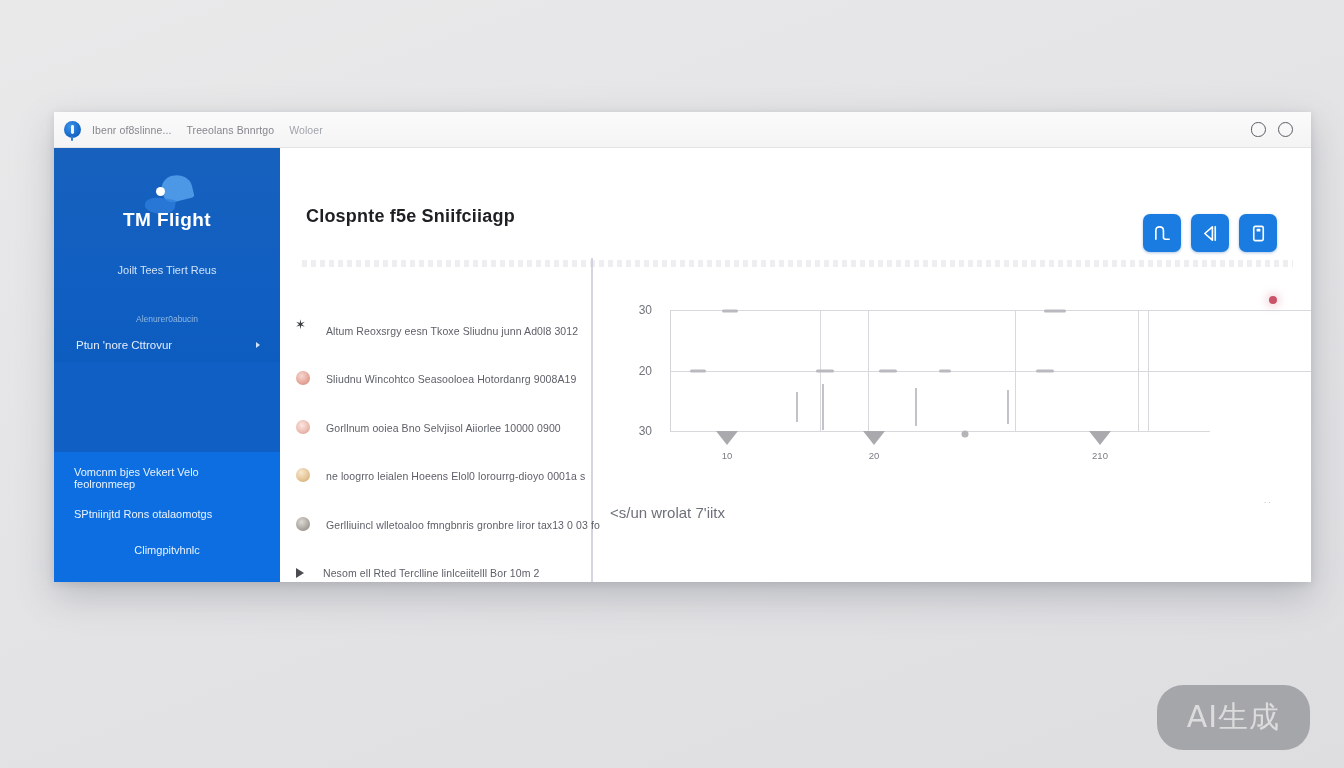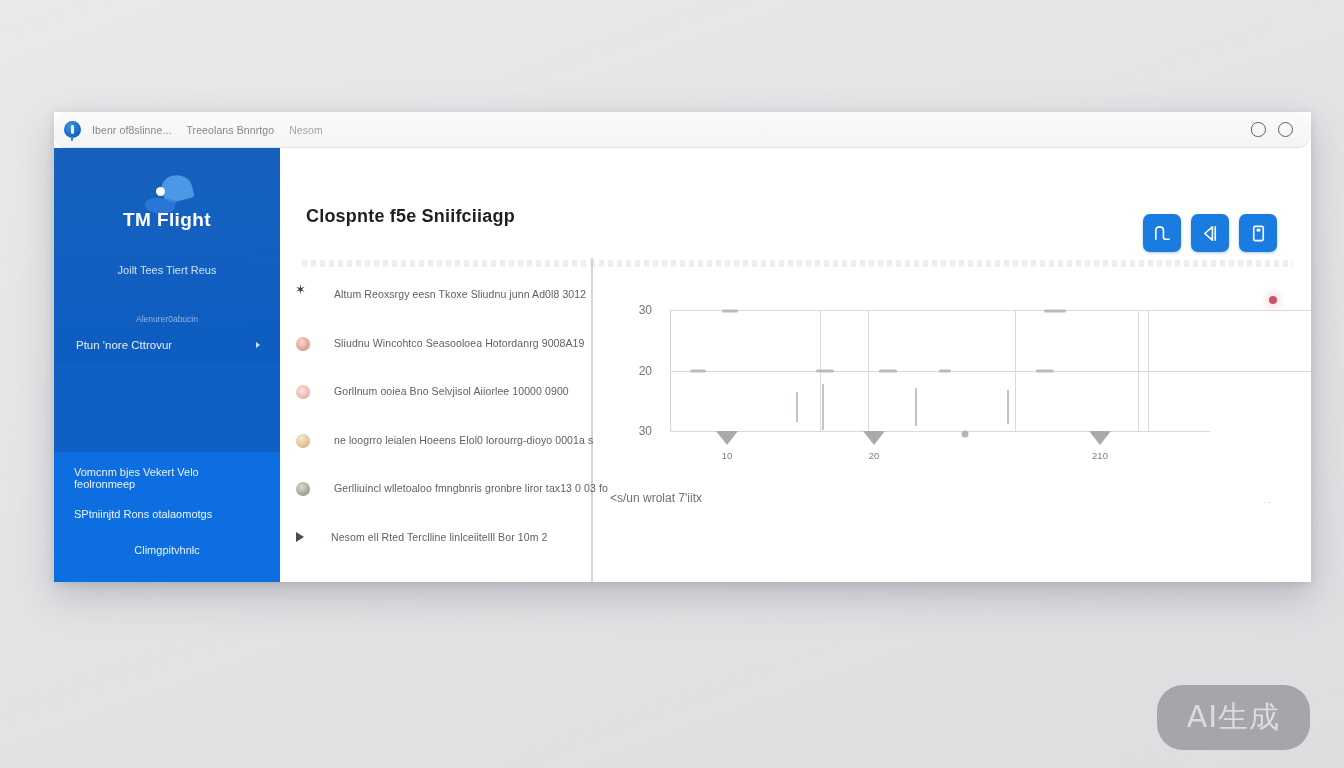--- a/index.html
+++ b/index.html
@@ -32,21 +32,20 @@
   #titlebar {
     position: absolute;
     left: 0; top: 0;
     width: 100%;
     height: 36px;
     background: linear-gradient(#fbfbfc, #f4f4f5);
     border-bottom: 1px solid #e4e4e6;
     display: flex;
     align-items: center;
     padding: 0 10px;
-    border-radius: 14px;
   }
   .tb-logo {
     width: 17px; height: 17px;
     border-radius: 50%;
     background: radial-gradient(circle at 38% 33%, #3d92e8 0%, #1668c8 62%, #0f56ad 100%);
     position: relative;
     margin-right: 11px;
     flex: 0 0 auto;
   }
   .tb-logo::after {
@@ -285,23 +284,23 @@
   }
 
   
   #list-col {
     position: absolute;
     left: 16px; top: 140px;
     width: 286px;
   }
   .list-row {
     display: flex;
-    align-items: flex-start;
+    align-items: flex-end;
     height: 48.5px;
-    gap: 24px;
+    gap: 16px;
   }
   .row-avatar {
     width: 14px; height: 14px;
     border-radius: 50%;
     flex: 0 0 auto;
     filter: blur(0.35px);
   }
   .row-avatar.a1 { background: radial-gradient(circle at 40% 35%, #f6d9d2 0%, #e6a89c 55%, #cf7f73 100%); }
   .row-avatar.a2 { background: radial-gradient(circle at 42% 38%, #fbe7e2 0%, #eab9ae 60%, #d78b80 100%); }
   .row-avatar.a3 { background: radial-gradient(circle at 38% 32%, #f9e8cf 0%, #e3c292 60%, #c9a269 100%); }
@@ -410,22 +409,22 @@
     filter: blur(0.3px);
   }
   .stem {
     position: absolute;
     width: 2px;
     background: #c2c2c8;
     filter: blur(0.3px);
   }
   #x-axis-title {
     position: absolute;
-    left: 0; top: 203px;
-    font-size: 12px;
+    left: 0; top: 216px;
+    font-size: 15px;
     color: #6d7078;
     filter: blur(0.5px);
   }
   #corner-dot {
     position: absolute;
     right: 22px; top: 8px;
     width: 8px; height: 8px;
     border-radius: 50%;
     background: #c9546a;
     box-shadow: 0 0 7px 4px rgba(214,120,140,0.22);
@@ -456,21 +455,21 @@
 </head>
 <body>
 
 <div id="app-window">
 
   <div id="titlebar">
     <div class="tb-logo"></div>
     <div class="tb-menu">
       <span class="tb-item">Ibenr of8slinne...</span>
       <span class="tb-item">Treeolans Bnnrtgo</span>
-      <span class="tb-item dim">Nesom</span>
+      <span class="tb-item dim">Woloer</span>
     </div>
     <div id="window-controls">
       <div class="wc-btn squarish"></div>
       <div class="wc-btn"></div>
     </div>
   </div>
 
   <div id="window-body">
 
     <div id="sidebar">

